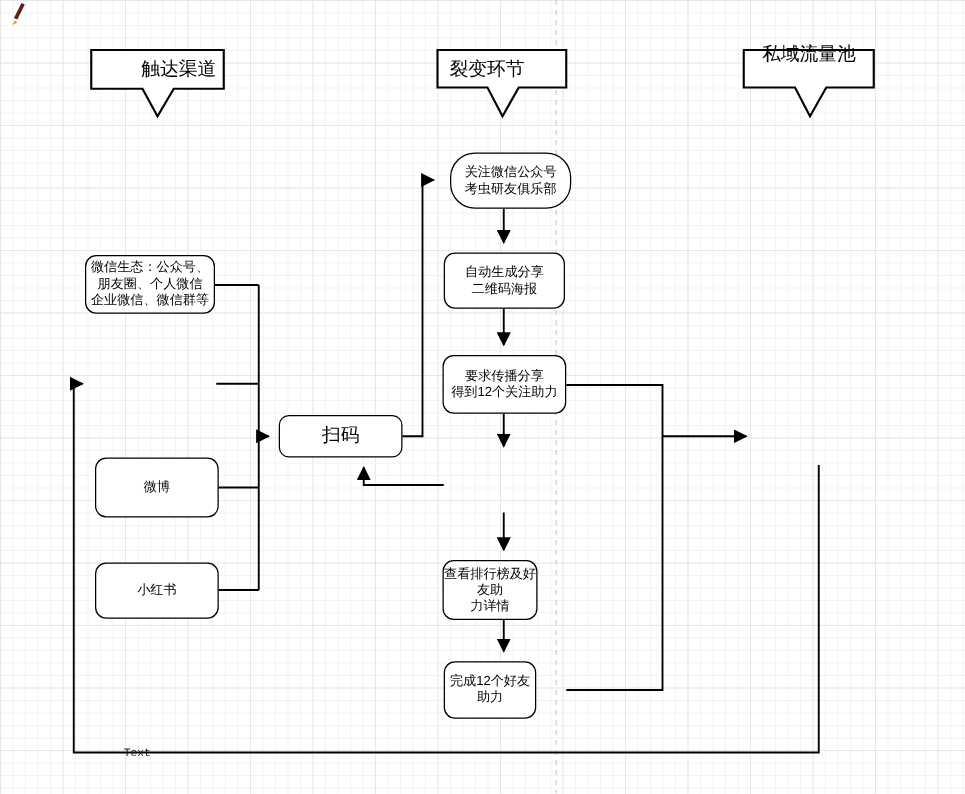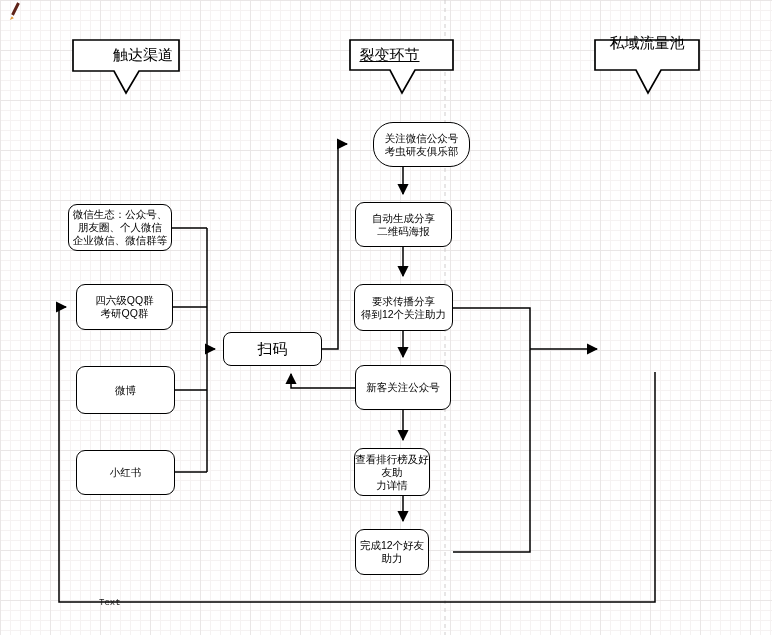--- a/index.html
+++ b/index.html
@@ -81,40 +81,37 @@
       <path d="M595,40 H699 V70 H661 L648,93 L636,70 H595 Z"></path>
     </g>
   </svg>
 
   <svg class="pencil" width="18" height="20" viewBox="0 0 18 20">
     <path d="M13.5,2 L7.5,14" stroke="#5e2318" stroke-width="3" fill="none"></path>
     <polygon points="6.8,15.2 4.8,19 8.8,17.2" fill="#e09a3a"></polygon>
   </svg>
 
   <div class="callout-label" style="left:73px;top:40px;width:106px;height:31px;margin-left:17px;">触达渠道</div>
-  <div class="callout-label" style="left:350px;top:40px;width:79px;height:30px;text-decoration:underline;">裂变环节</div>
+  <div class="callout-label" style="left:350px;top:40px;width:79px;height:30px;">裂变环节</div>
   <div class="callout-label" style="left:595px;top:28px;width:104px;height:30px;">私域流量池</div>
 
   <div class="node" style="left:68px;top:204px;width:104px;height:47px;">微信生态：公众号、
 朋友圈、个人微信
 企业微信、微信群等</div>
-  <div class="node" style="left:76px;top:284px;width:97px;height:46px;">四六级QQ群
-考研QQ群</div>
   <div class="node" style="left:76px;top:366px;width:99px;height:48px;">微博</div>
   <div class="node big" style="left:223px;top:332px;width:99px;height:34px;">扫码</div>
 
   <div class="node" style="left:76px;top:450px;width:99px;height:45px;">小红书</div>
 
-  <div class="node" style="left:373px;top:122px;width:97px;height:45px;border-radius:20px;">关注微信公众号
+  <div class="node" style="left:360px;top:122px;width:97px;height:45px;border-radius:20px;">关注微信公众号
 考虫研友俱乐部</div>
   <div class="node" style="left:355px;top:202px;width:97px;height:45px;">自动生成分享
 二维码海报</div>
   <div class="node" style="left:354px;top:284px;width:99px;height:47px;">要求传播分享
 得到12个关注助力</div>
-  <div class="node" style="left:355px;top:365px;width:96px;height:45px;">新客关注公众号</div>
   <div class="node" style="left:354px;top:448px;width:76px;height:48px;">查看排行榜及好友助
 力详情</div>
   <div class="node" style="left:355px;top:529px;width:74px;height:46px;">完成12个好友助力</div>
 
 
   <div class="text-annotation" style="left:99px;top:598px;font-family:Liberation Mono, monospace;">Text</div>
 
 </div>
 
 </body></html>

